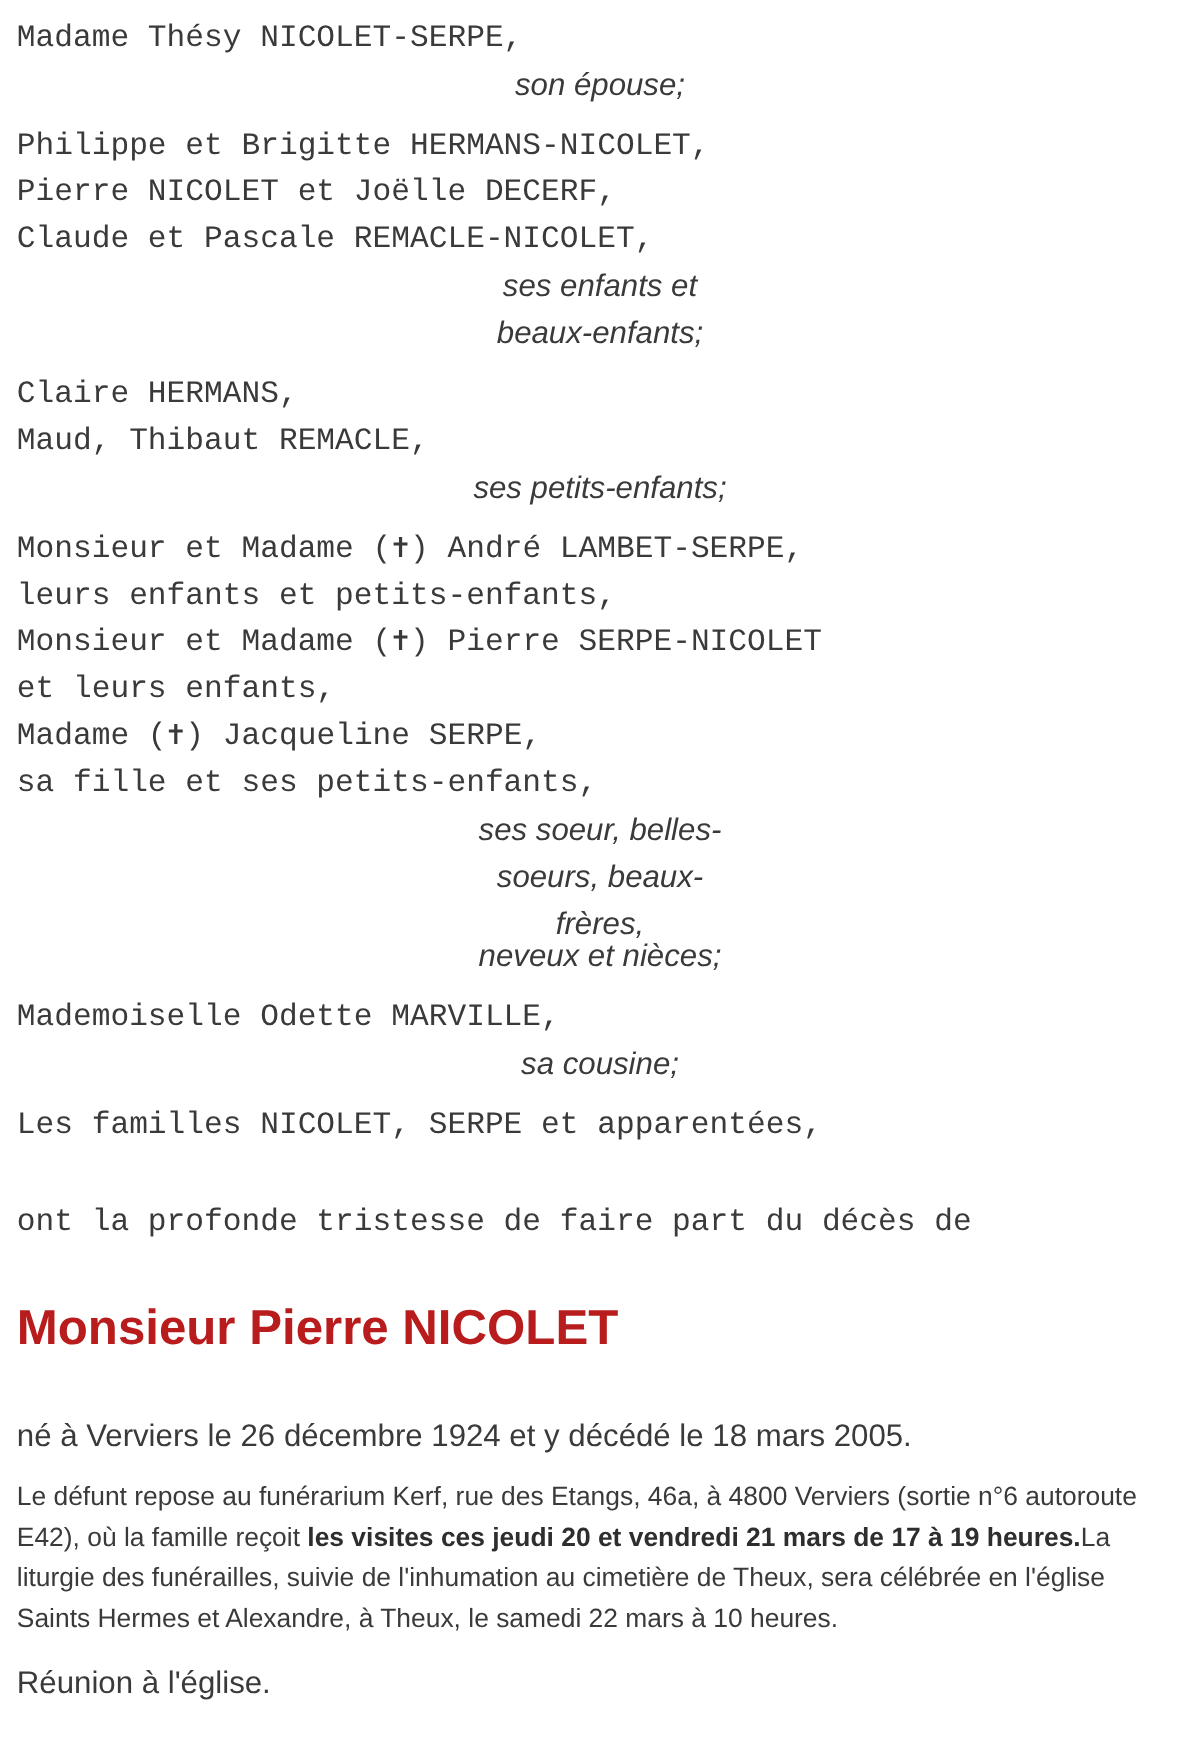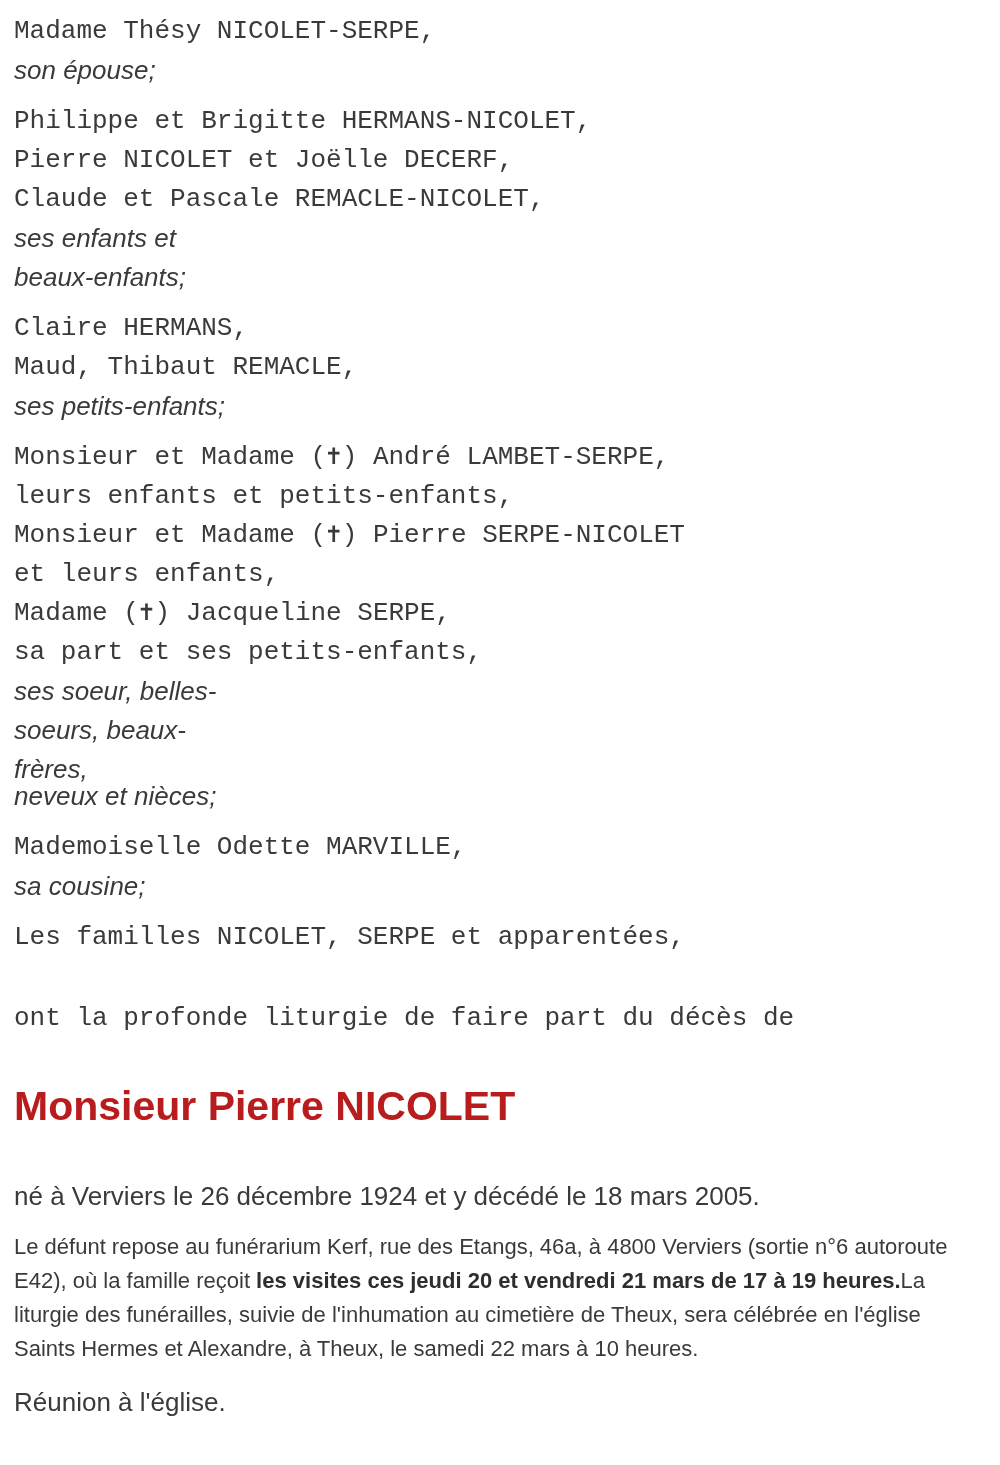--- a/index.html
+++ b/index.html
@@ -24,21 +24,21 @@
   .name-line {
     font-size: 26px;
     line-height: 1.5;
     text-align: left;
     color: #3a3a3a;
     font-family: Liberation Mono, monospace;
   }
   .relation-line {
     font-size: 26px;
     line-height: 1.5;
-    text-align: left;
+    text-align: center;
     font-style: italic;
     color: #3a3a3a;
   }
   .relation-line.tight {
     margin-top: -12px;
   }
   .family-block {
     margin-bottom: 12px;
   }
   .families-line {
@@ -99,35 +99,35 @@
     <p class="name-line">Maud, Thibaut REMACLE,</p>
     <p class="relation-line">ses petits-enfants;</p>
   </section>
 
   <section class="family-block">
     <p class="name-line">Monsieur et Madame (✝) André LAMBET-SERPE,</p>
     <p class="name-line">leurs enfants et petits-enfants,</p>
     <p class="name-line">Monsieur et Madame (✝) Pierre SERPE-NICOLET</p>
     <p class="name-line">et leurs enfants,</p>
     <p class="name-line">Madame (✝) Jacqueline SERPE,</p>
-    <p class="name-line">sa part et ses petits-enfants,</p>
+    <p class="name-line">sa fille et ses petits-enfants,</p>
     <p class="relation-line">ses soeur, belles-</p>
     <p class="relation-line">soeurs, beaux-</p>
     <p class="relation-line">frères,</p>
     <p class="relation-line tight">neveux et nièces;</p>
   </section>
 
   <section class="family-block">
     <p class="name-line">Mademoiselle Odette MARVILLE,</p>
     <p class="relation-line">sa cousine;</p>
   </section>
 
   <p class="name-line families-line">Les familles NICOLET, SERPE et apparentées,</p>
 
-  <p class="name-line intro-line">ont la profonde liturgie de faire part du décès de</p>
+  <p class="name-line intro-line">ont la profonde tristesse de faire part du décès de</p>
 
   <h1 class="deceased-heading">Monsieur Pierre NICOLET</h1>
 
   <p class="life-dates">né à Verviers le 26 décembre 1924 et y décédé le 18 mars 2005.</p>
 
   <p class="details-paragraph"><span>Le défunt repose au funérarium Kerf, rue des Etangs, 46a, à 4800 Verviers (sortie n°6 autoroute E42), où la famille reçoit </span><span class="bold-segment">les visites ces jeudi 20 et vendredi 21 mars de 17 à 19 heures.</span><span>La liturgie des funérailles, suivie de l'inhumation au cimetière de Theux, sera célébrée en l'église Saints Hermes et Alexandre, à Theux, le samedi 22 mars à 10 heures.</span></p>
 
   <p class="meeting-line">Réunion à l'église.</p>
 
 </main>

